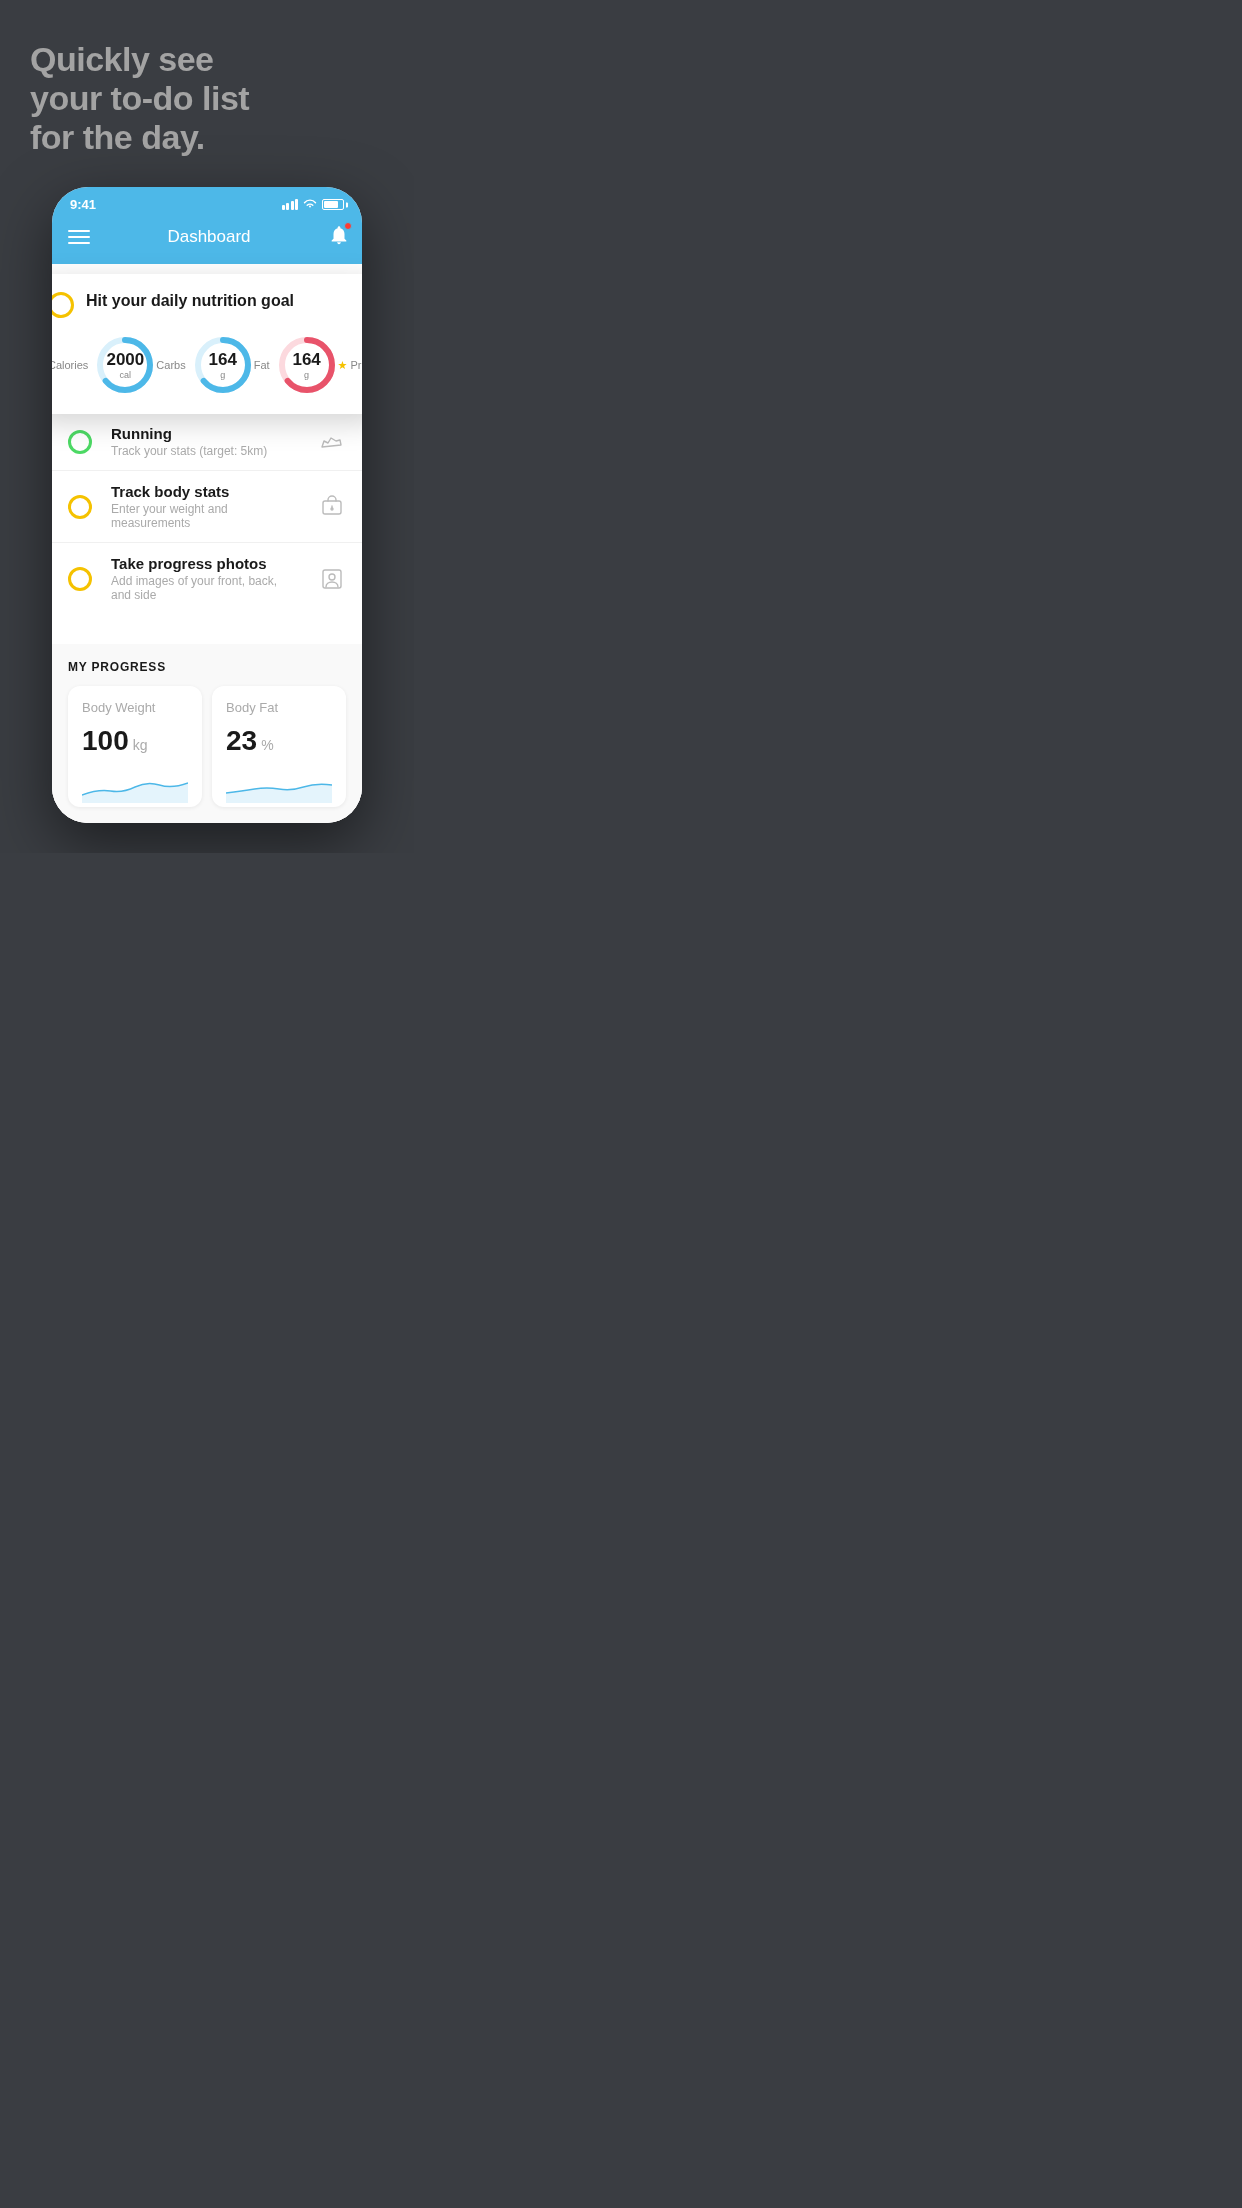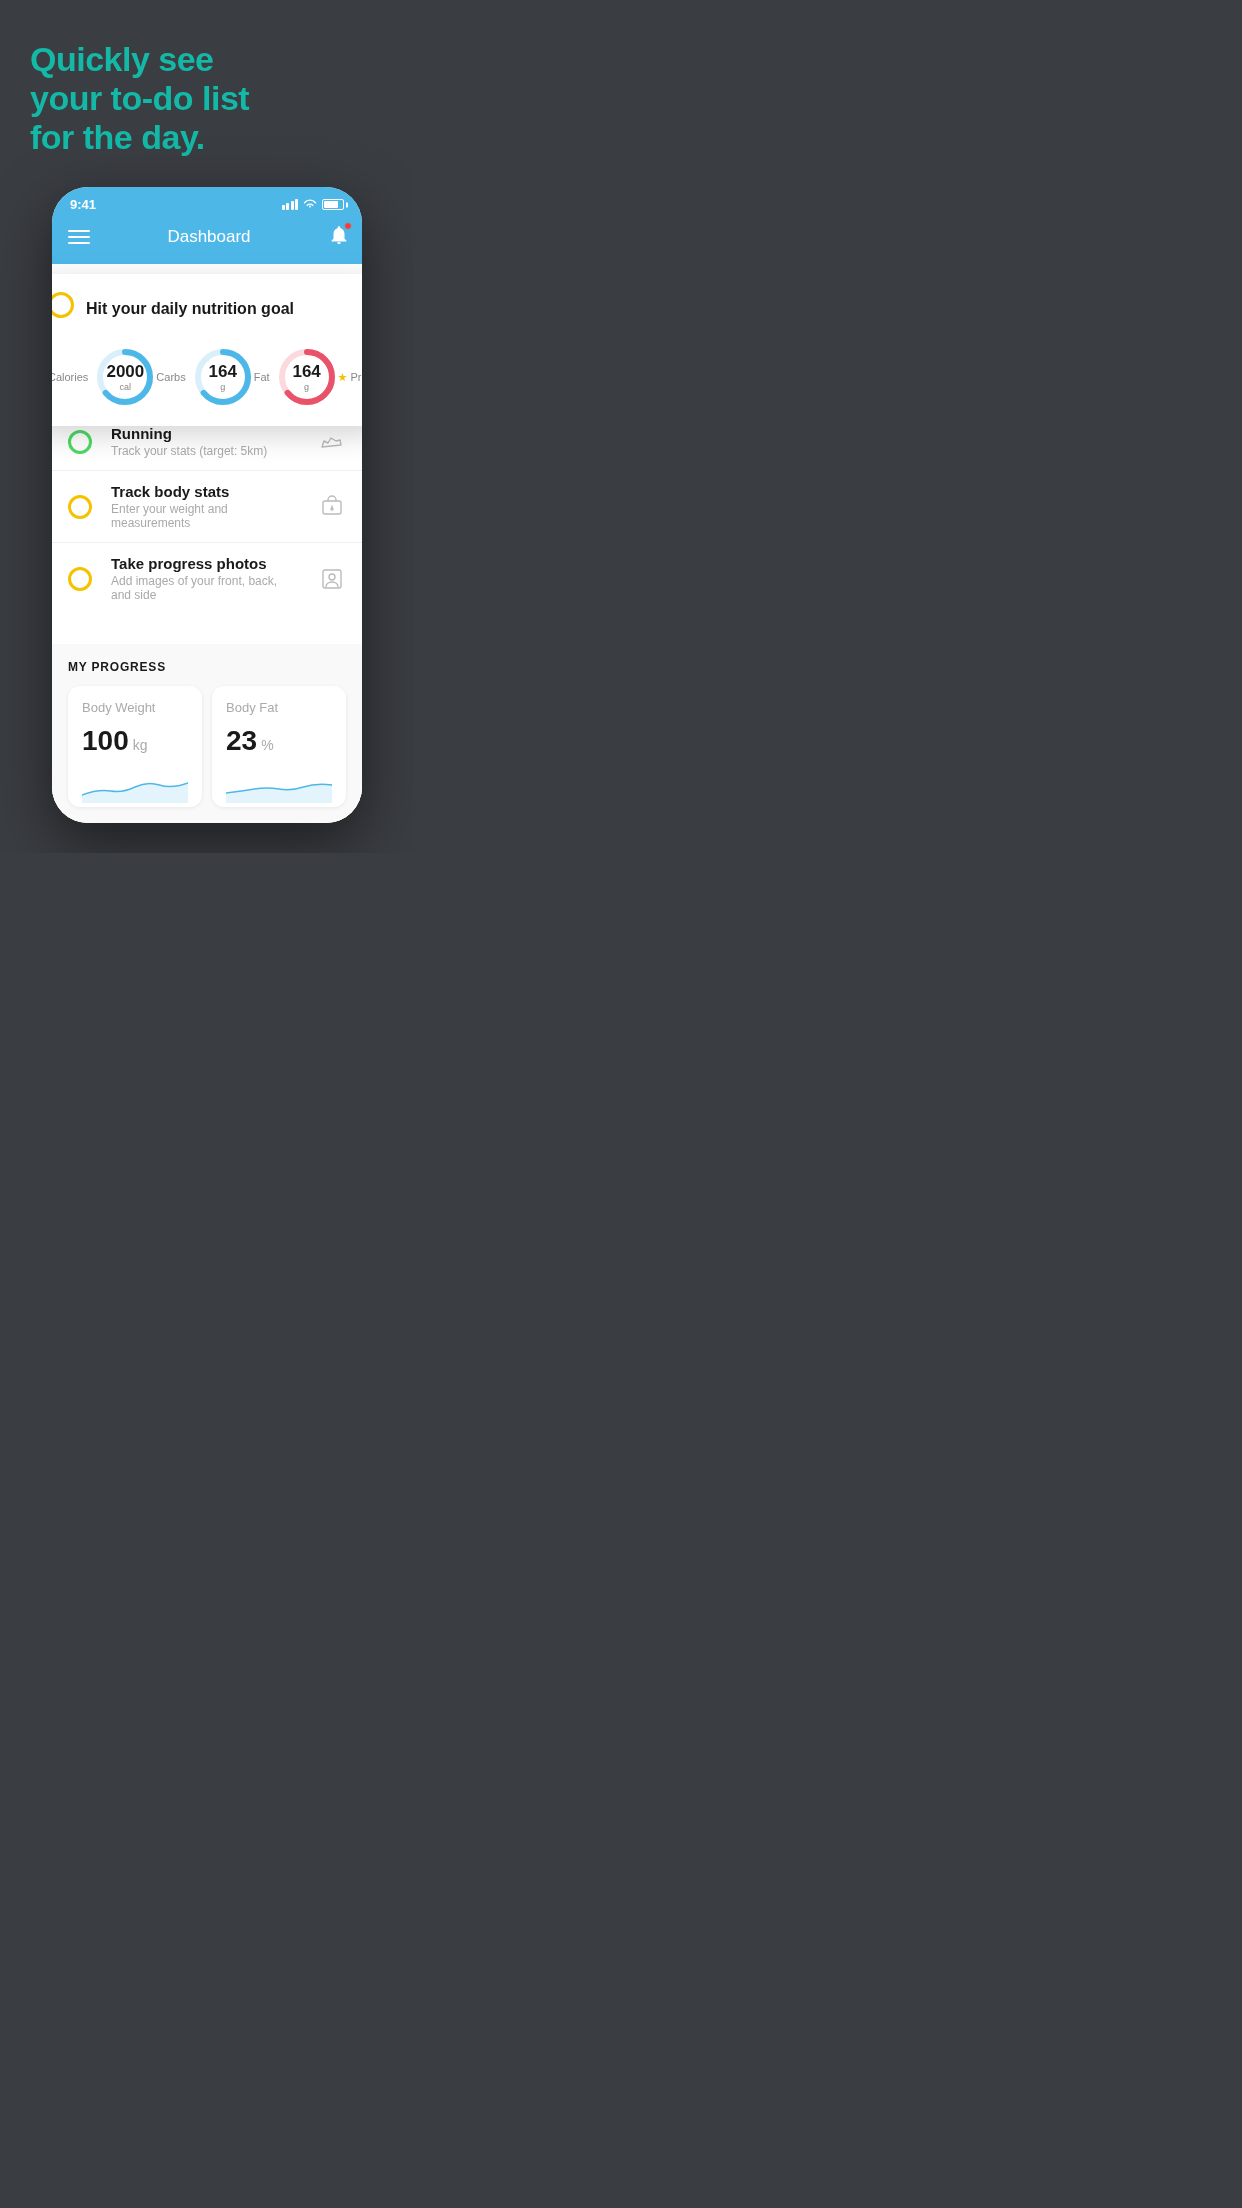--- a/index.html
+++ b/index.html
@@ -21,21 +21,21 @@
       max-width: 414px;
       display: flex;
       flex-direction: column;
       align-items: center;
     }
 
     
     .hero-text {
       width: 100%;
       padding: 40px 30px 20px 30px;
-      color: #14b8a6;
+      color: #a3a3a3;
     }
 
     .hero-title {
       font-size: 34px;
       font-weight: 800;
       line-height: 1.15;
       letter-spacing: -0.5px;
     }
 
     
@@ -188,23 +188,23 @@
       right: -20px;
       background: #fff;
       border-radius: 16px;
       padding: 18px 16px 18px 16px;
       box-shadow: 0 8px 30px rgba(0,0,0,0.18);
       z-index: 10;
     }
 
     .card-header {
       display: flex;
-      align-items: flex-end;
+      align-items: flex-start;
       gap: 12px;
-      margin-bottom: 28px;
+      margin-bottom: 16px;
     }
 
     .circle-check-yellow {
       width: 26px;
       height: 26px;
       border: 3px solid #f5c200;
       border-radius: 50%;
       flex-shrink: 0;
     }
 

